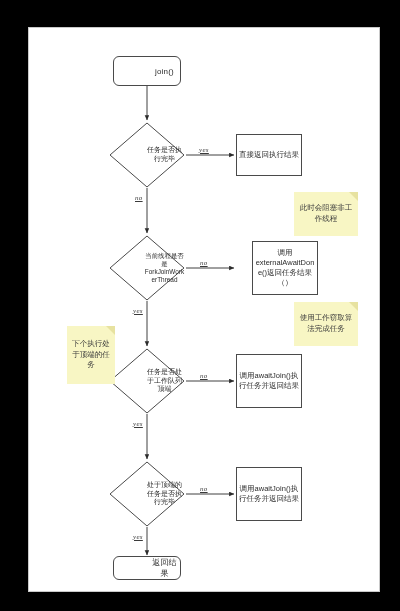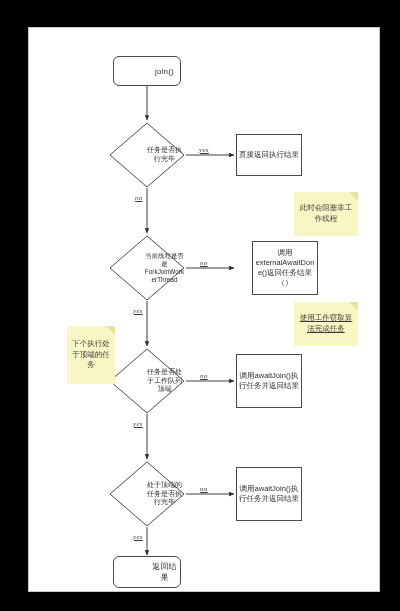--- a/index.html
+++ b/index.html
@@ -203,30 +203,30 @@
       <svg class="dia-shape" viewBox="0 0 76 66" xmlns="http://www.w3.org/2000/svg">
         <polygon points="38,1 75,33 38,65 1,33" fill="#ffffff" stroke="#4a4a4a" stroke-width="1"></polygon>
       </svg>
       <span class="dia-label">处于顶端的任务是否执行完毕</span>
     </div>
 
     <div class="node box-rect" style="left:207px; top:439px; width:66px; height:54px;">
       <span class="txt">调用awaitJoin()执行任务并返回结果</span>
     </div>
 
-    <div class="node box-round" style="left:84px; top:528px; width:68px; height:32px;">
+    <div class="node box-round" style="left:84px; top:528px; width:68px; height:24px;">
       <span class="txt">返回结果</span>
     </div>
 
     <div class="note" style="left:265px; top:164px; width:64px; height:44px;">
       <span class="fold"></span>
       <span class="ntxt">此时会阻塞非工作线程</span>
     </div>
 
-    <div class="note" style="left:265px; top:274px; width:64px; height:44px;text-decoration:underline;">
+    <div class="note" style="left:265px; top:274px; width:64px; height:44px;">
       <span class="fold"></span>
       <span class="ntxt">使用工作窃取算法完成任务</span>
     </div>
 
     <div class="note" style="left:30px; top:298px; width:48px; height:58px;margin-left:8px;">
       <span class="fold"></span>
       <span class="ntxt">下个执行处于顶端的任务</span>
     </div>
 
     <div class="edge-label" style="left:170px; top:118px;">yes</div>

